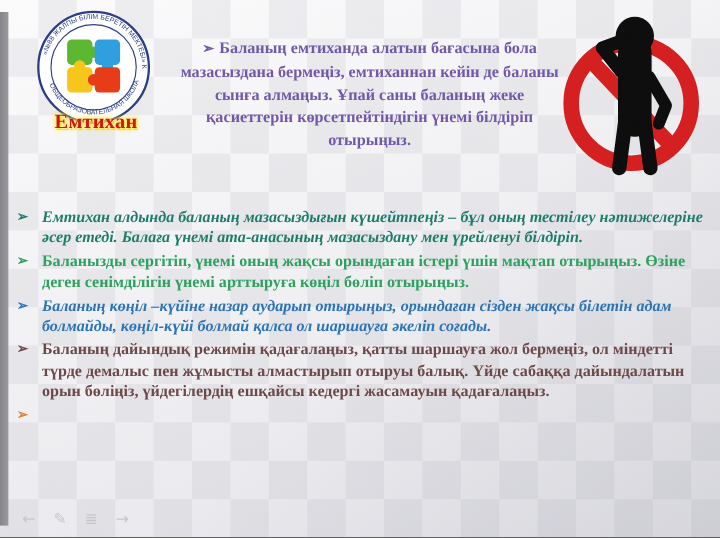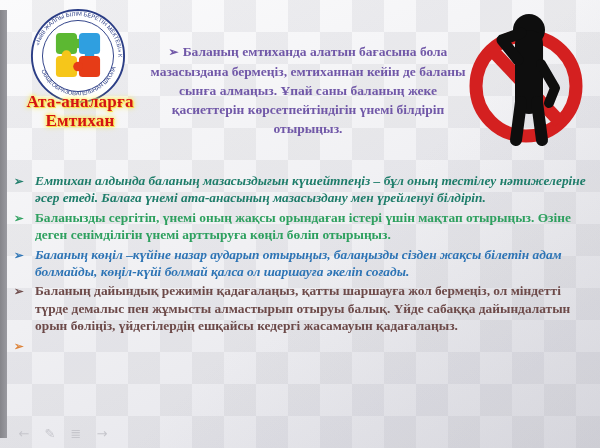--- a/index.html
+++ b/index.html
@@ -20,21 +20,21 @@
   .logo{position:absolute;left:30px;top:8px;width:96px;height:96px;}
   
   .slide-title{
     position:absolute;left:4px;top:92px;width:152px;text-align:center;
     font-size:17px;font-weight:bold;line-height:19px;color:#d31414;
     text-shadow:0 0 2px #ffef6b,0 0 4px #ffe84a,0 0 6px #ffe84a,1px 1px 0 #f7d23a;
     letter-spacing:.2px;
   }
   
   .top-note{
-    position:absolute;left:148px;top:42px;width:320px;text-align:center;
+    position:absolute;left:148px;top:30px;width:320px;text-align:center;
     font-size:13.5px;line-height:19px;font-weight:bold;
   }
   .top-note .marker{margin-right:4px;font-size:12px;}
   
   .no-sign{position:absolute;left:466px;top:8px;width:120px;height:142px;}
   
   .advice{position:absolute;left:14px;top:172px;width:578px;margin:0;padding:0;list-style:none;}
   .advice li{position:relative;padding-left:21px;margin-bottom:2px;
     font-size:13.4px;line-height:17.4px;font-weight:bold;}
   .advice li .marker{position:absolute;left:0;top:1px;font-size:11.5px;font-style:normal;}
@@ -77,21 +77,20 @@
         <circle cx="62" cy="49" r="5" fill="#2f9fe0"></circle>
         <rect x="27" y="50" width="22" height="22" rx="4" fill="#f6c61a"></rect>
         <circle cx="38" cy="49" r="5" fill="#f6c61a"></circle>
         <rect x="51" y="50" width="22" height="22" rx="4" fill="#e63c17"></rect>
         <circle cx="50" cy="61" r="5" fill="#e63c17"></circle>
       </g>
     </svg>
   </div>
 
   <div class="slide-title">
-    <div>Ата-аналарға</div>
     <div>Емтихан</div>
   </div>
 
   <div class="top-note" style="color: rgb(113, 88, 168);">
     <span class="marker">➢</span><span>Баланың емтиханда алатын бағасына бола мазасыздана бермеңіз, емтиханнан кейін де баланы сынға алмаңыз. Ұпай саны баланың жеке қасиеттерін көрсетпейтіндігін үнемі білдіріп отырыңыз.</span>
   </div>
 
   <div class="no-sign">
     <svg viewBox="0 0 120 142" width="120" height="142">
       <circle cx="60" cy="78" r="50" fill="none" stroke="#d42020" stroke-width="13"></circle>
@@ -108,21 +107,21 @@
   </div>
 
   <ul class="advice">
     <li style="color: rgb(30, 125, 106); font-style: italic;">
       <span class="marker">➢</span><span>Емтихан алдында баланың мазасыздығын күшейтпеңіз – бұл оның тестілеу нәтижелеріне әсер етеді. Балаға үнемі ата-анасының мазасыздану мен үрейленуі білдіріп.</span>
     </li>
     <li style="color: rgb(46, 160, 95); font-style: normal;">
       <span class="marker">➢</span><span>Баланызды сергітіп, үнемі оның жақсы орындаған істері үшін мақтап отырыңыз. Өзіне деген сенімділігін үнемі арттыруға көңіл бөліп отырыңыз.</span>
     </li>
     <li style="color: rgb(45, 116, 181); font-style: italic;">
-      <span class="marker">➢</span><span>Баланың көңіл –күйіне назар аударып отырыңыз, балаңызды сізден жақсы білетін адам болмайды, көңіл-күйі болмай қалса ол шаршауға әкеліп соғады.</span>
+      <span class="marker">➢</span><span>Баланың көңіл –күйіне назар аударып отырыңыз, орындаған сізден жақсы білетін адам болмайды, көңіл-күйі болмай қалса ол шаршауға әкеліп соғады.</span>
     </li>
     <li style="color: rgb(109, 74, 73); font-style: normal;">
       <span class="marker">➢</span><span>Баланың дайындық режимін қадағалаңыз, қатты шаршауға жол бермеңіз, ол міндетті түрде демалыс пен жұмысты алмастырып отыруы балық. Үйде сабаққа дайындалатын орын бөліңіз, үйдегілердің ешқайсы кедергі жасамауын қадағалаңыз.</span>
     </li>
     <li style="color: rgb(221, 129, 54); font-style: italic;">
       <span class="marker">➢</span>
     </li>
   </ul>
 
 

